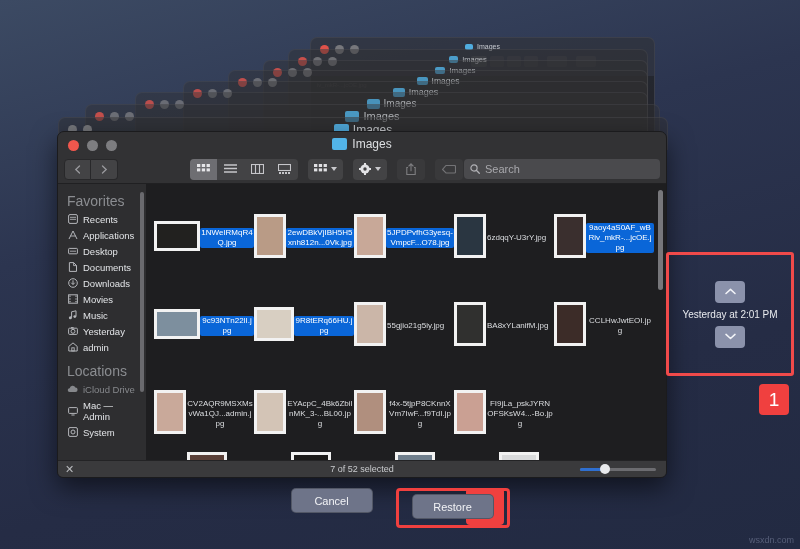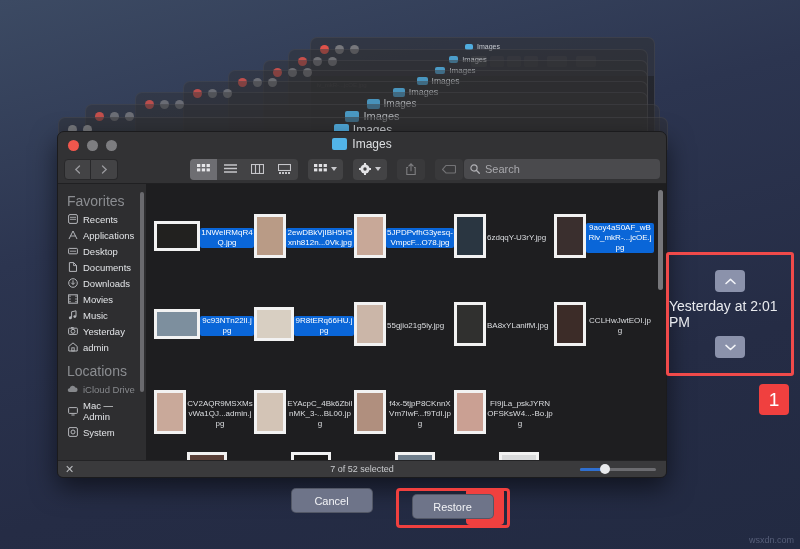--- a/index.html
+++ b/index.html
@@ -108,21 +108,21 @@
   
   .right-panel {
     position: absolute; left: 666px; top: 252px; width: 128px; height: 124px;
     border: 3px solid #f04a4a; border-radius: 3px;
     display: flex; flex-direction: column; align-items: center; justify-content: center; gap: 6px;
   }
   .arrow-btn {
     width: 30px; height: 22px; background: #8b92ab; border-radius: 4px;
     display: flex; align-items: center; justify-content: center; color: #f0f2f6; font-size: 10px;
   }
-  .panel-date { color: #e8eaee; font-size: 14px; }
+  .panel-date { color: #e8eaee; font-size: 10px; }
 
   
   .badge {
     position: absolute; background: #f0403f; color: #fff; border-radius: 4px;
     display: flex; align-items: center; justify-content: center;
     font-size: 19px;
   }
   .badge-1 { left: 759px; top: 384px; width: 30px; height: 31px; }
   .badge-2 { left: 466px; top: 488px; width: 38px; height: 37px; font-size: 21px; }
   .footer { position: absolute; left: 0; right: 0; top: 488px; height: 40px; display: flex; justify-content: center; gap: 23px; }

